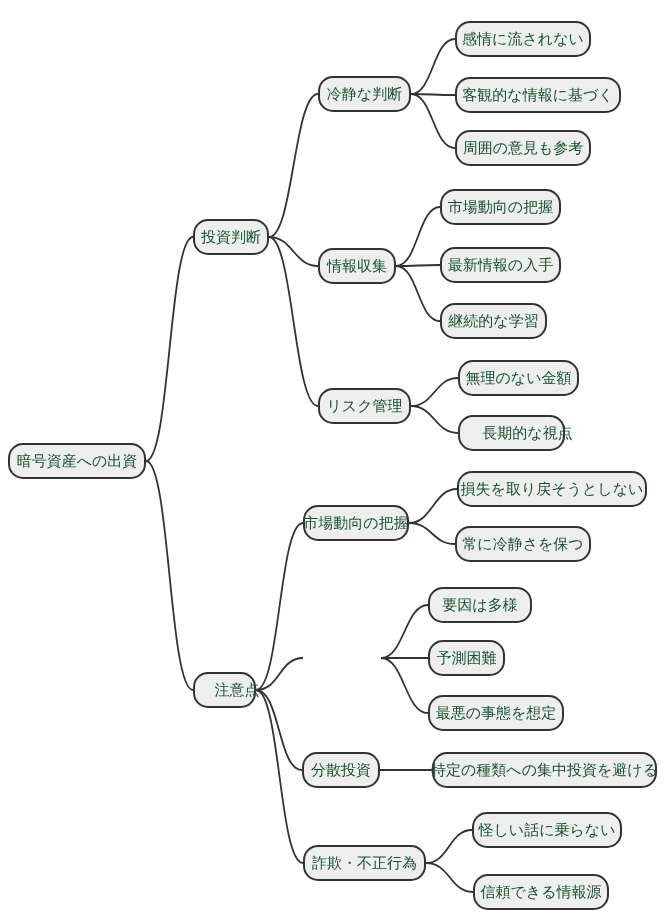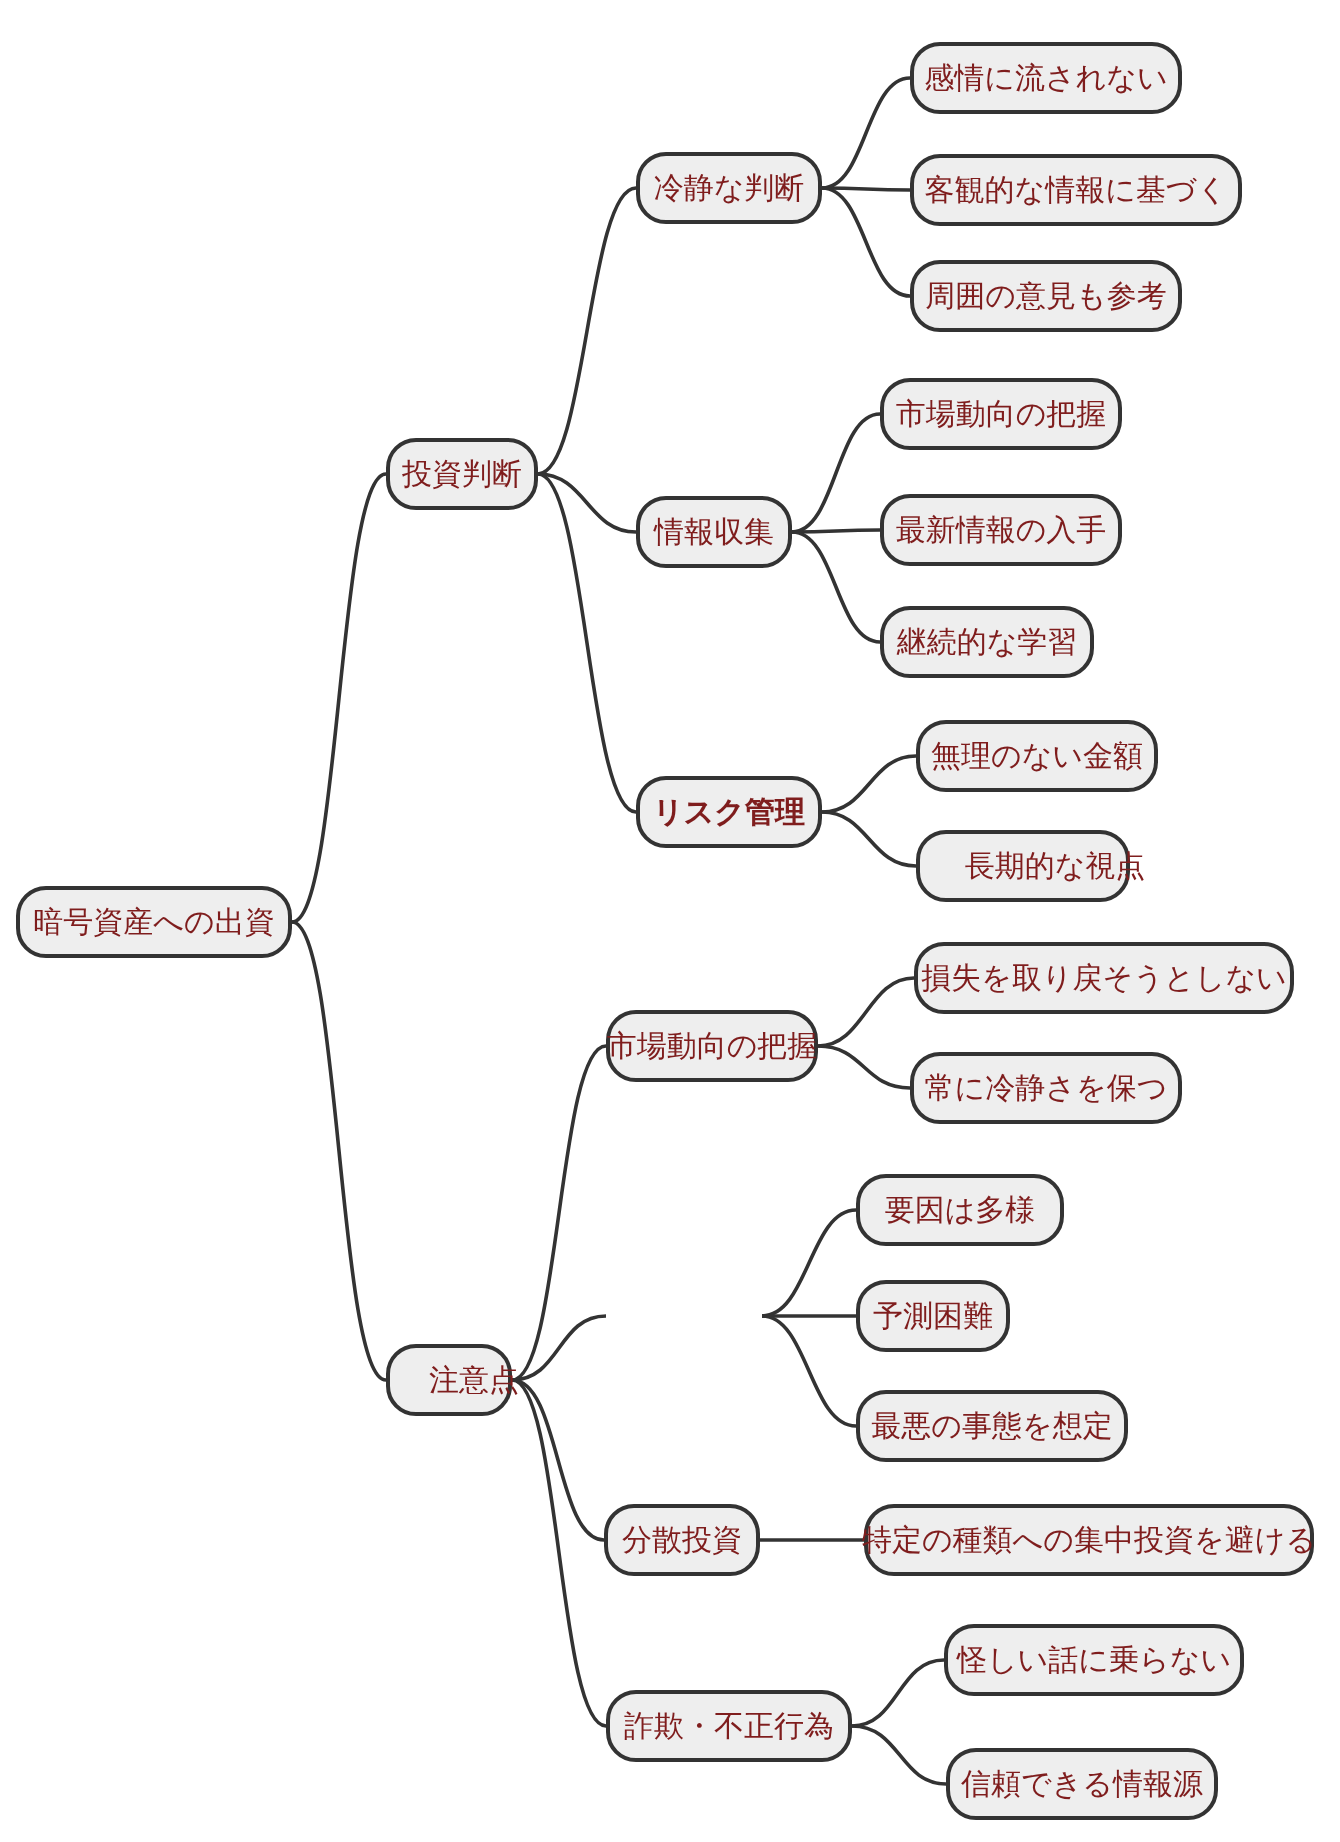--- a/index.html
+++ b/index.html
@@ -15,21 +15,21 @@
   .node{
     position:absolute;
     box-sizing:border-box;
     display:flex;align-items:center;justify-content:center;
     height:36px;
     background:#eeeeee;
     border:2px solid #333333;
     border-radius:15px;
     white-space:nowrap;
     font-size:15px;
-    color:#7f1d1d;
+    color:#14532d;
     z-index:2;
   }
   .node span{display:block;padding:0 4px;}
 </style>
 </head>
 <body>
 
 <div id="canvas">
 
   <svg id="edges" viewBox="0 0 670 921" xmlns="http://www.w3.org/2000/svg">
@@ -70,21 +70,21 @@
   <div class="node" style="left:193px;top:672px;width:63px;padding-left:25px;">
     <span>注意点</span>
   </div>
 
   <div class="node" style="left:318px;top:76px;width:93px;">
     <span>冷静な判断</span>
   </div>
   <div class="node" style="left:318px;top:248px;width:78px;">
     <span>情報収集</span>
   </div>
-  <div class="node" style="left:318px;top:388px;width:93px;font-weight:bold;">
+  <div class="node" style="left:318px;top:388px;width:93px;">
     <span>リスク管理</span>
   </div>
 
   <div class="node" style="left:303px;top:505px;width:106px;">
     <span>市場動向の把握</span>
   </div>
   <div class="node" style="left:302px;top:752px;width:78px;">
     <span>分散投資</span>
   </div>
   <div class="node" style="left:303px;top:845px;width:123px;">

